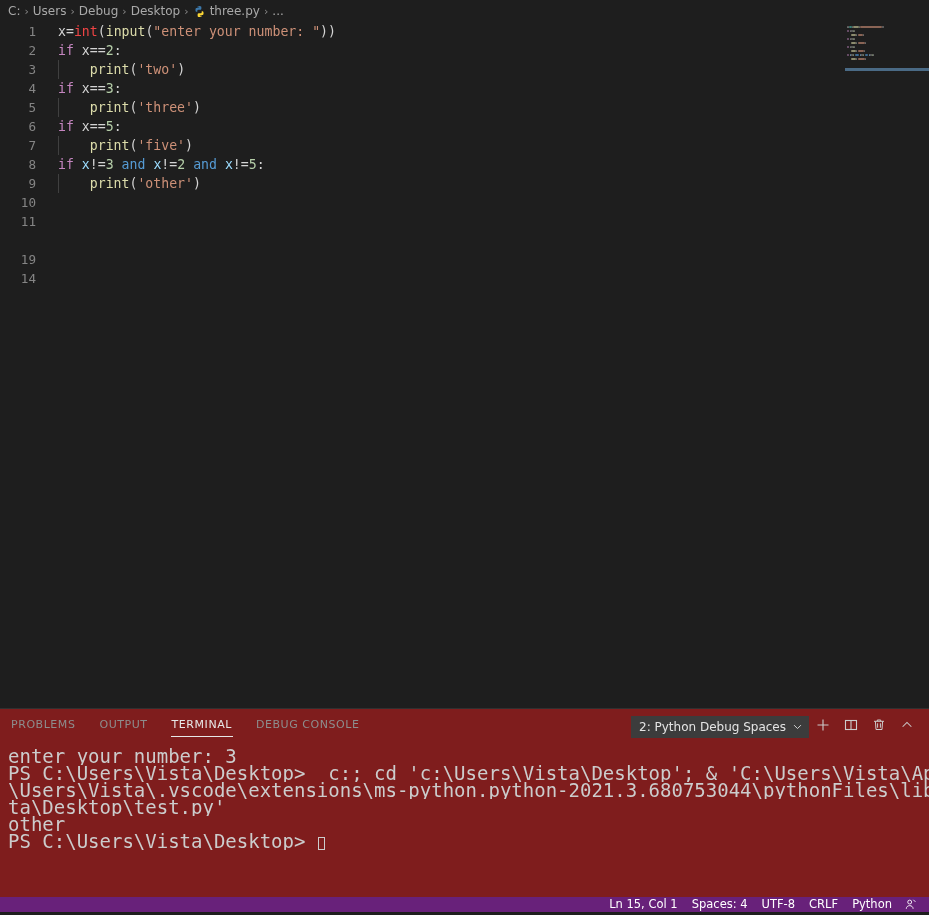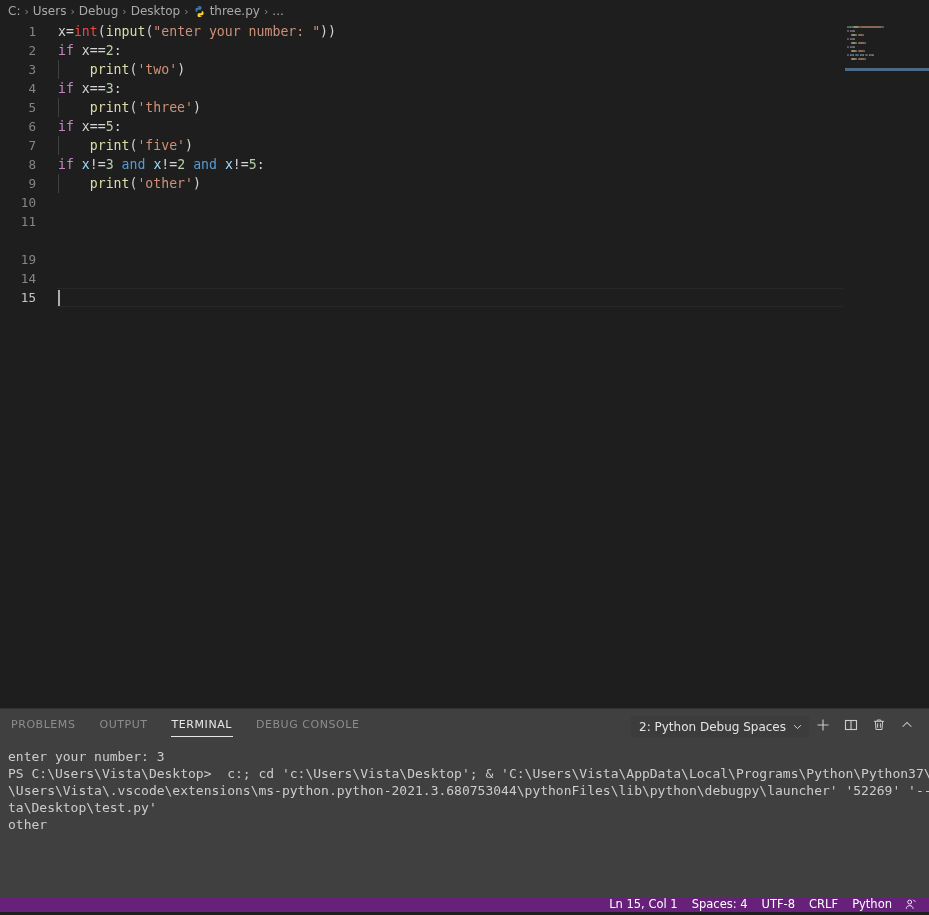--- a/index.html
+++ b/index.html
@@ -147,21 +147,21 @@
     left: 2px;
     width: 84px;
     height: 3px;
     background: #4a6a85;
   }
 
   
   .panel {
     flex: none;
     height: 188px;
-    background: #404040;
+    background: #7f1d1d;
     border-top: 1px solid #303030;
     display: flex;
     flex-direction: column;
     position: relative;
   }
   .panel-header {
     height: 35px;
     display: flex;
     align-items: center;
     padding-left: 10px;
@@ -218,21 +218,21 @@
     cursor: pointer;
     color: #cccccc;
   }
 
   
   .terminal {
     flex: 1;
     overflow: hidden;
     padding: 4px 0 0 8px;
     font-family: "DejaVu Sans Mono", monospace;
-    font-size: 13px;
+    font-size: 19px;
     line-height: 17px;
     color: #cccccc;
     position: relative;
   }
   .term-line {
     white-space: pre;
     height: 17px;
     overflow: hidden;
   }
   .term-cursor {
@@ -309,21 +309,20 @@
         <div class="code-row" style="top: 57px; position: absolute; left: 0px; right: 0px;"><div class="ln">4</div><div class="codetext"><span class="t-kw">if</span><span class="t-pl"> </span><span class="t-pl">x</span><span class="t-pl">==</span><span class="t-num">3</span><span class="t-pl">:</span></div></div>
         <div class="code-row" style="top: 76px; position: absolute; left: 0px; right: 0px;"><div class="ln">5</div><div class="indent-guide" style="left: 58px;"></div><div class="codetext"><span class="t-pl">    </span><span class="t-fn">print</span><span class="t-pl">(</span><span class="t-str">'three'</span><span class="t-pl">)</span></div></div>
         <div class="code-row" style="top: 95px; position: absolute; left: 0px; right: 0px;"><div class="ln">6</div><div class="codetext"><span class="t-kw">if</span><span class="t-pl"> </span><span class="t-pl">x</span><span class="t-pl">==</span><span class="t-num">5</span><span class="t-pl">:</span></div></div>
         <div class="code-row" style="top: 114px; position: absolute; left: 0px; right: 0px;"><div class="ln">7</div><div class="indent-guide" style="left: 58px;"></div><div class="codetext"><span class="t-pl">    </span><span class="t-fn">print</span><span class="t-pl">(</span><span class="t-str">'five'</span><span class="t-pl">)</span></div></div>
         <div class="code-row" style="top: 133px; position: absolute; left: 0px; right: 0px;"><div class="ln">8</div><div class="codetext"><span class="t-kw">if</span><span class="t-pl"> </span><span class="t-var">x</span><span class="t-pl">!=</span><span class="t-num">3</span><span class="t-pl"> </span><span class="t-op">and</span><span class="t-pl"> </span><span class="t-var">x</span><span class="t-pl">!=</span><span class="t-num">2</span><span class="t-pl"> </span><span class="t-op">and</span><span class="t-pl"> </span><span class="t-var">x</span><span class="t-pl">!=</span><span class="t-num">5</span><span class="t-pl">:</span></div></div>
         <div class="code-row" style="top: 152px; position: absolute; left: 0px; right: 0px;"><div class="ln">9</div><div class="indent-guide" style="left: 58px;"></div><div class="codetext"><span class="t-pl">    </span><span class="t-fn">print</span><span class="t-pl">(</span><span class="t-str">'other'</span><span class="t-pl">)</span></div></div>
         <div class="code-row" style="top: 171px; position: absolute; left: 0px; right: 0px;"><div class="ln">10</div><div class="codetext"></div></div>
         <div class="code-row" style="top: 190px; position: absolute; left: 0px; right: 0px;"><div class="ln">11</div><div class="codetext"></div></div>
         <div class="code-row" style="top: 228px; position: absolute; left: 0px; right: 0px;"><div class="ln">19</div><div class="codetext"></div></div>
         <div class="code-row" style="top: 247px; position: absolute; left: 0px; right: 0px;"><div class="ln">14</div><div class="codetext"></div></div>
-        <div class="code-row active" style="top: 266px; position: absolute; left: 0px; right: 0px;"><div class="active-line-box"></div><div class="cursor"></div><div class="ln">15</div><div class="codetext"></div></div>
       </div>
     <div class="minimap" id="minimap">
         <div class="mm-line" style="left: 4px; top: 4px; width: 1.05px; background: rgb(110, 110, 110);"></div>
         <div class="mm-line" style="left: 5.05px; top: 4px; width: 1.05px; background: rgb(110, 110, 110);"></div>
         <div class="mm-line" style="left: 6.1px; top: 4px; width: 3.15px; background: rgb(58, 128, 118);"></div>
         <div class="mm-line" style="left: 9.25px; top: 4px; width: 1.05px; background: rgb(110, 110, 110);"></div>
         <div class="mm-line" style="left: 10.3px; top: 4px; width: 5.25px; background: rgb(140, 140, 110);"></div>
         <div class="mm-line" style="left: 15.55px; top: 4px; width: 1.05px; background: rgb(110, 110, 110);"></div>
         <div class="mm-line" style="left: 16.6px; top: 4px; width: 22.05px; background: rgb(138, 100, 85);"></div>
         <div class="mm-line" style="left: 38.65px; top: 4px; width: 2.1px; background: rgb(110, 110, 110);"></div>
@@ -422,20 +421,21 @@
         </div>
       </div>
     </div>
 
     <div class="terminal" id="terminal">
         <div class="term-line">enter your number: 3</div>
         <div class="term-line">PS C:\Users\Vista\Desktop&gt;  c:; cd 'c:\Users\Vista\Desktop'; &amp; 'C:\Users\Vista\AppData\Local\Programs\Python\Python37\python.exe' '</div>
         <div class="term-line">\Users\Vista\.vscode\extensions\ms-python.python-2021.3.680753044\pythonFiles\lib\python\debugpy\launcher' '52269' '--' 'c:\Users\V</div>
         <div class="term-line">ta\Desktop\test.py'</div>
         <div class="term-line">other</div>
+        <div class="term-line"><span>PS C:\Users\Vista\Desktop&gt; </span><span class="term-cursor"></span></div>
       </div>
   </div>
 
   <div class="statusbar">
     <div class="sb-item">Ln 15, Col 1</div>
     <div class="sb-item">Spaces: 4</div>
     <div class="sb-item">UTF-8</div>
     <div class="sb-item">CRLF</div>
     <div class="sb-item">Python</div>
     <div class="sb-icon">

